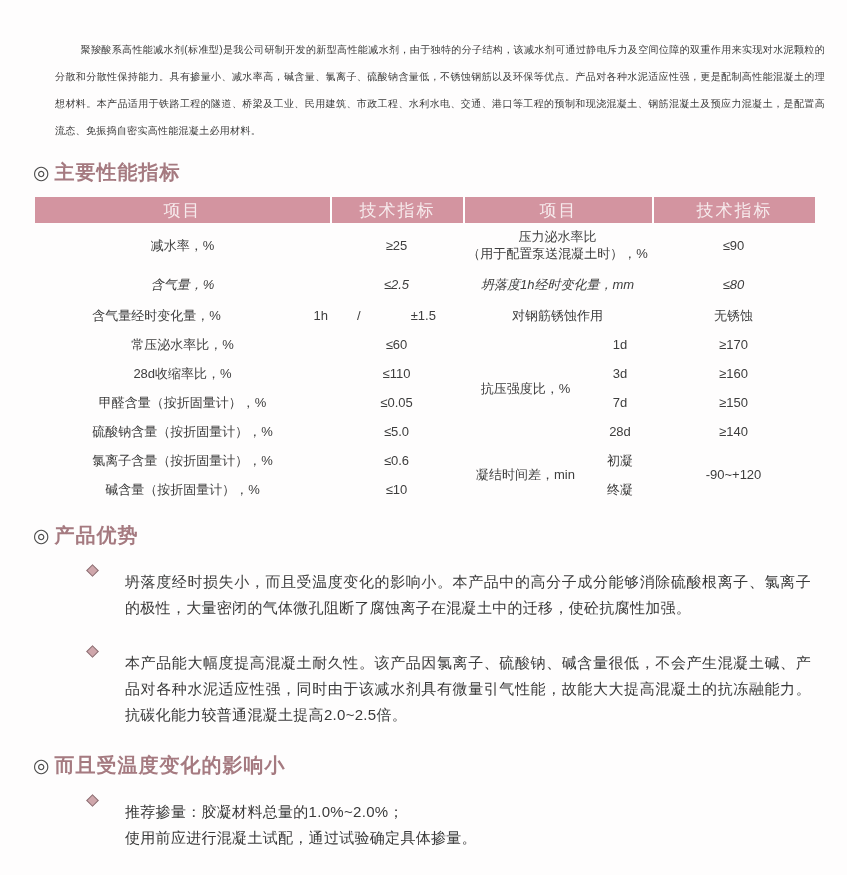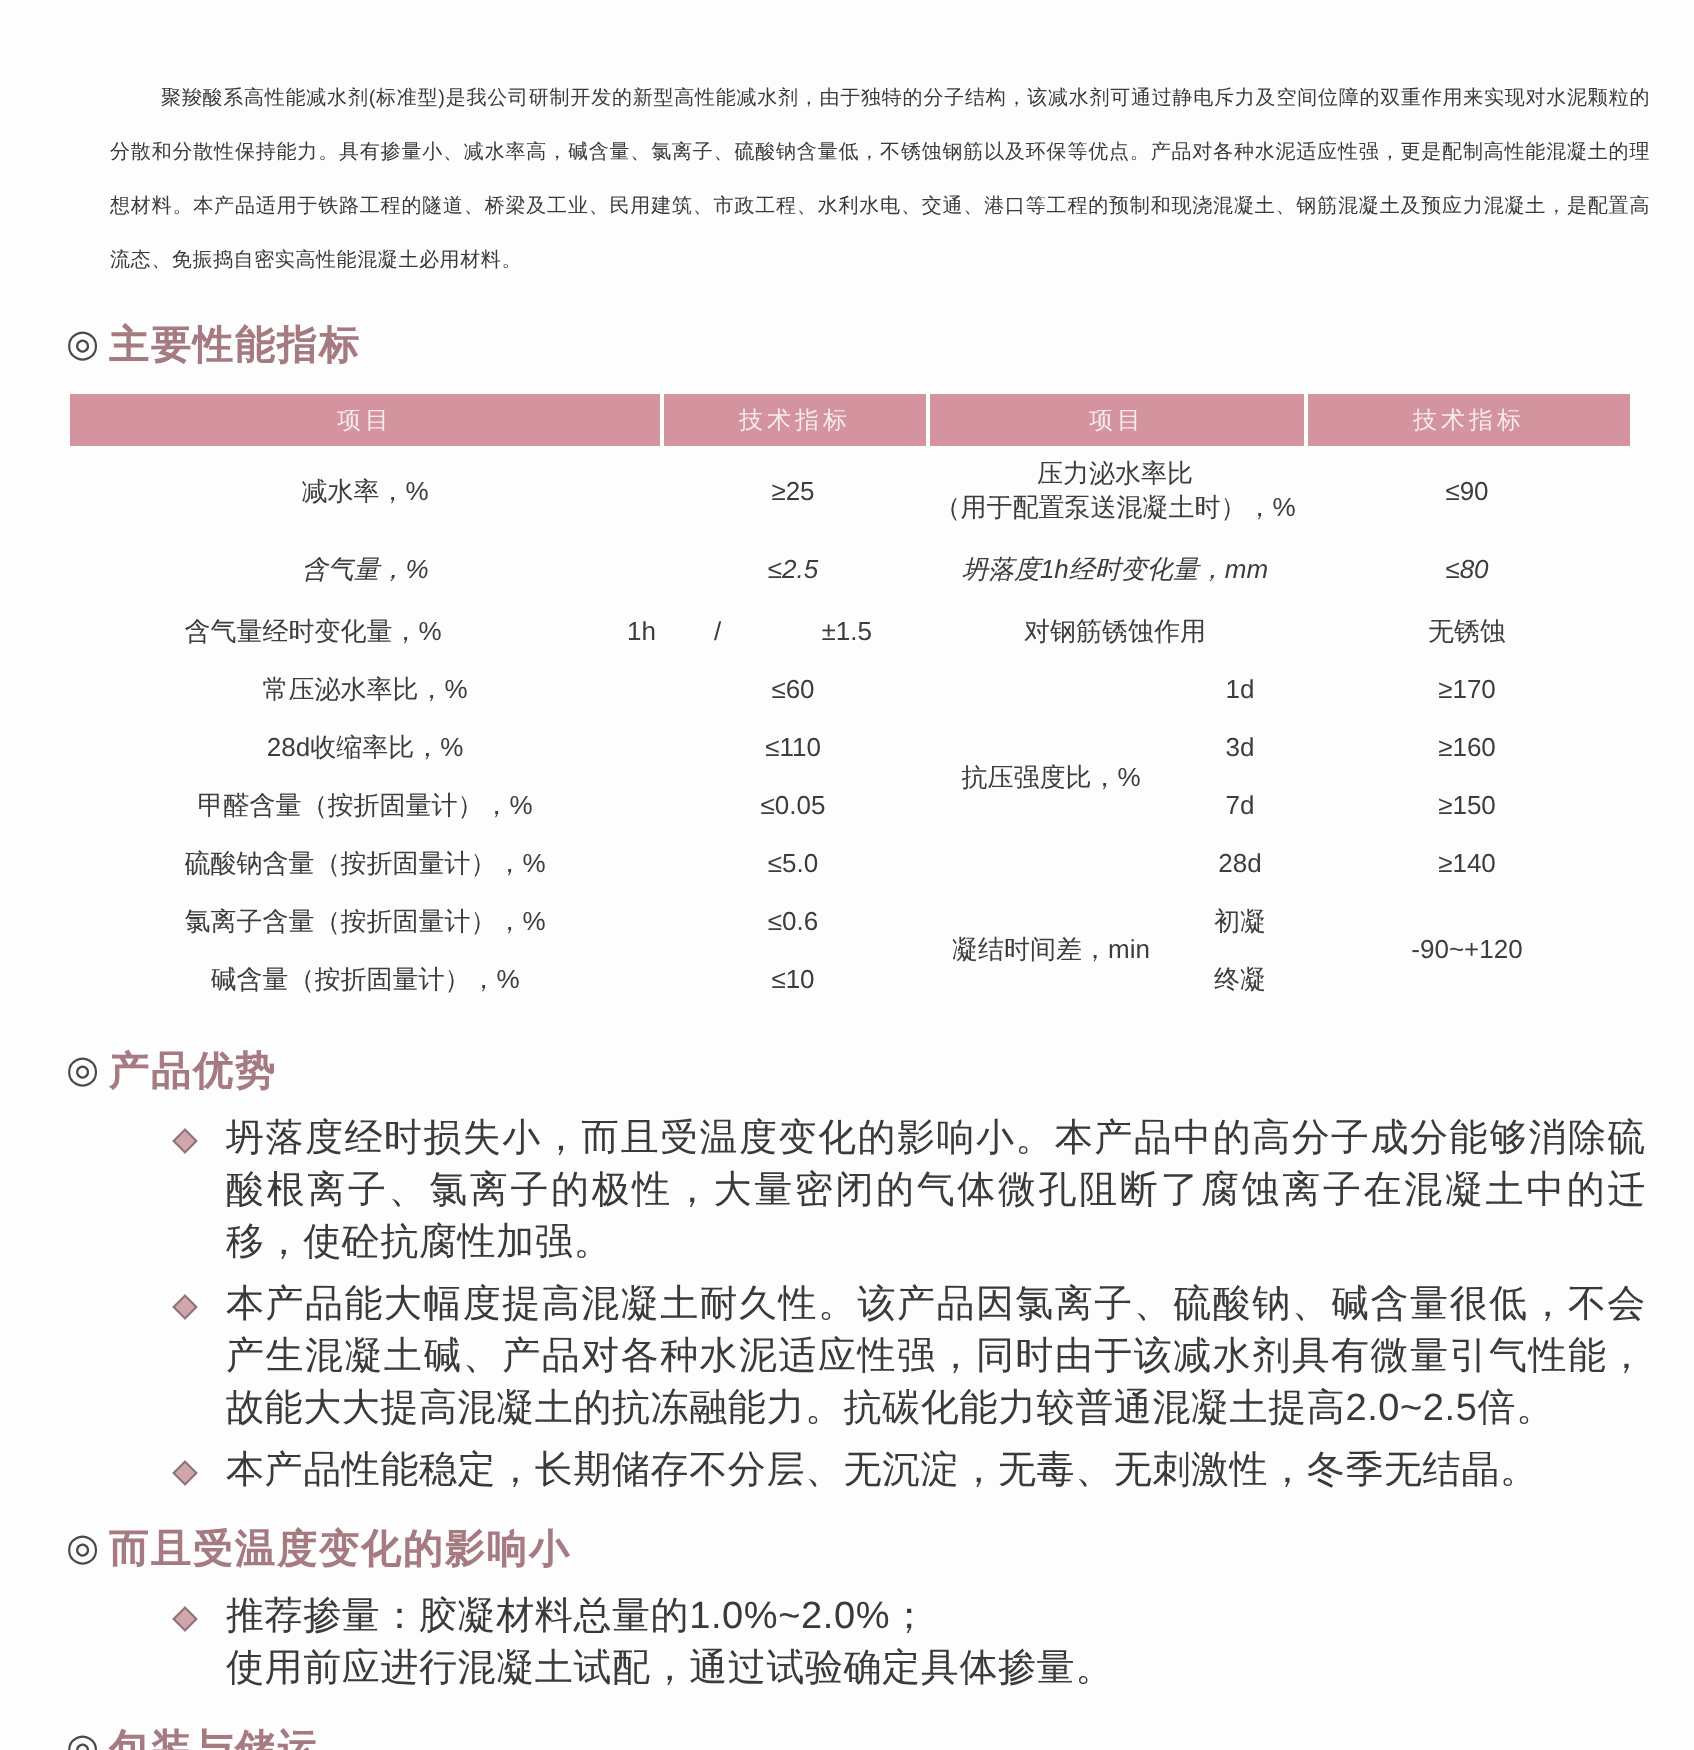--- a/index.html
+++ b/index.html
@@ -28,21 +28,21 @@
   }
 
   
   .spec-table{
     margin:11px 0 0 35px;width:780px;
     border-collapse:separate;border-spacing:0;table-layout:fixed;
     font-size:13px;color:#3d3d3d;
   }
   .spec-table thead th{
     background:#d394a0;color:#f6eaec;font-weight:normal;
-    font-size:12px;height:24px;border-left:2px solid #fff;
+    font-size:17px;height:24px;border-left:2px solid #fff;
     letter-spacing:2px;
   }
   .spec-table thead th:first-child{border-left:none;}
   .spec-table td{
     text-align:center;vertical-align:middle;padding:2px 2px;
     line-height:1.3;
   }
   tr.r1 td{height:42px;}
   tr.r2 td{height:29px;font-style:italic;}
   tr.rn td{height:25px;}
@@ -54,21 +54,21 @@
   .split-val{display:flex;justify-content:space-around;align-items:center;}
 
   
   .bullets{margin:8px 0 0 88px;width:735px;}
   .bullet-item{display:flex;margin-bottom:5px;}
   .diamond{
     flex:0 0 auto;width:7px;height:7px;margin:9px 16px 0 0;
     transform:rotate(45deg);
     background:#cfa6ab;border:1px solid #8d7377;
   }
-  .bullet-text{margin:0;font-size:19px;line-height:26px;text-align:justify;letter-spacing:.3px;}
+  .bullet-text{margin:12px;font-size:15px;line-height:26px;text-align:justify;letter-spacing:.3px;}
 
   .dosage-line{display:flex;flex-direction:column;}
   .dosage-gap{width:92px;flex:0 0 auto;}
   .usage-h{margin-top:12px;}
   .pack-h{margin-top:13px;}
   .adv-h{margin-top:18px;}
 </style>
 </head>
 <body>
 
@@ -175,24 +175,20 @@
   </h2>
   <div class="bullets">
     <div class="bullet-item">
       <span class="diamond"></span>
       <p class="bullet-text">坍落度经时损失小，而且受温度变化的影响小。本产品中的高分子成分能够消除硫酸根离子、氯离子的极性，大量密闭的气体微孔阻断了腐蚀离子在混凝土中的迁移，使砼抗腐性加强。</p>
     </div>
     <div class="bullet-item">
       <span class="diamond"></span>
       <p class="bullet-text">本产品能大幅度提高混凝土耐久性。该产品因氯离子、硫酸钠、碱含量很低，不会产生混凝土碱、产品对各种水泥适应性强，同时由于该减水剂具有微量引气性能，故能大大提高混凝土的抗冻融能力。抗碳化能力较普通混凝土提高2.0~2.5倍。</p>
     </div>
-    <div class="bullet-item">
-      <span class="diamond"></span>
-      <p class="bullet-text">本产品性能稳定，长期储存不分层、无沉淀，无毒、无刺激性，冬季无结晶。</p>
-    </div>
   </div>
 
   <h2 class="section-h usage-h">
     <span class="marker">◎</span>
     <span>而且受温度变化的影响小</span>
   </h2>
   <div class="bullets">
     <div class="bullet-item">
       <span class="diamond"></span>
       <p class="bullet-text dosage-line">

